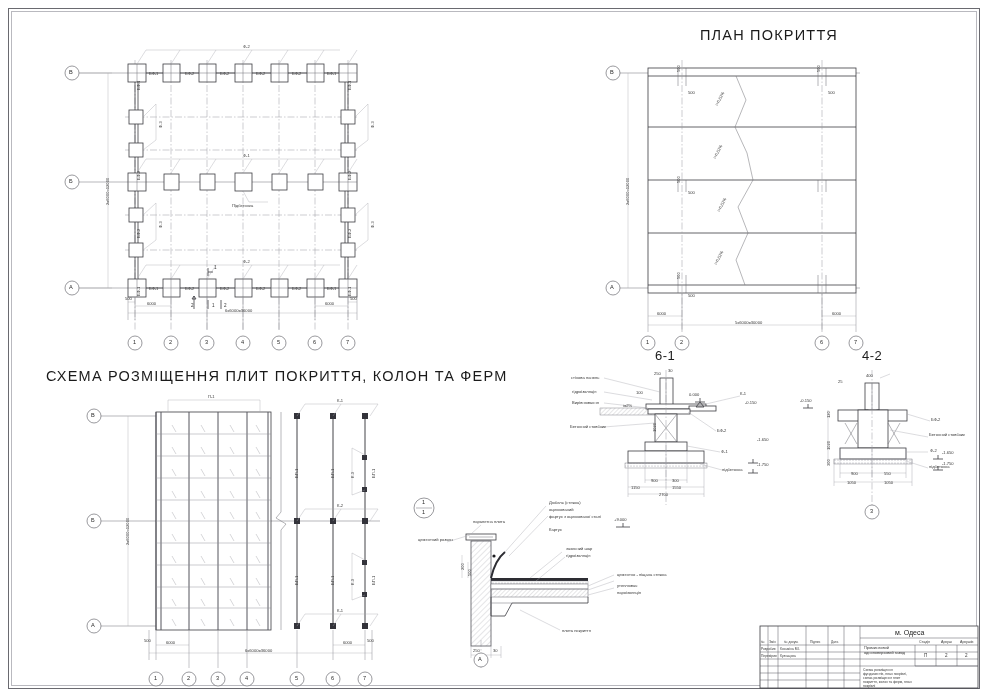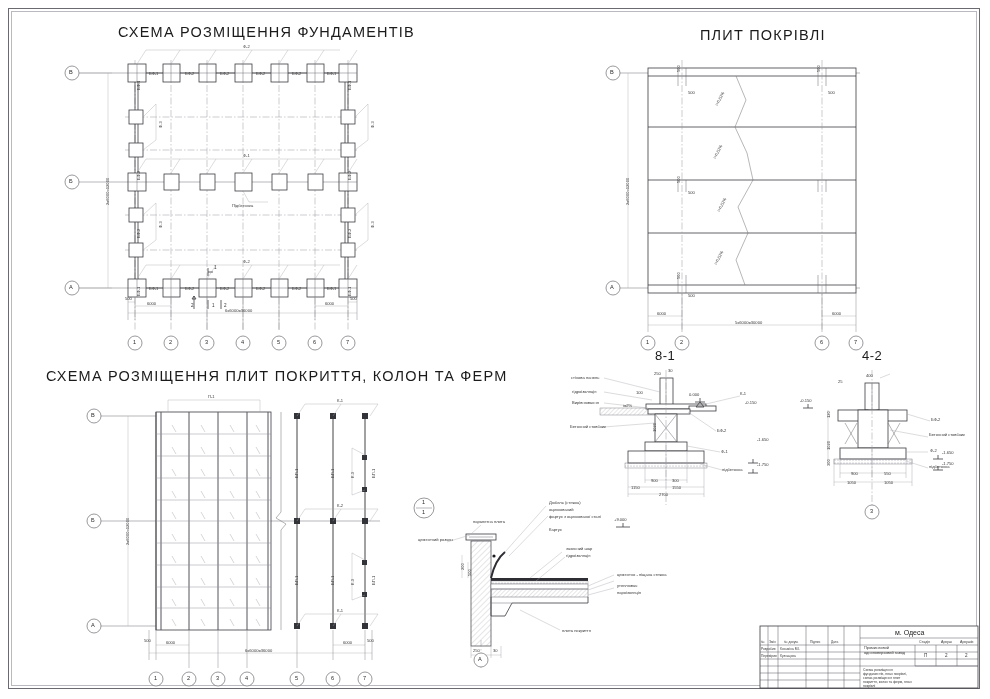--- a/index.html
+++ b/index.html
@@ -573,24 +573,23 @@
         <line x1="844" y1="626" x2="844" y2="688"></line>
         <line x1="860" y1="638" x2="978" y2="638"></line>
         <line x1="915" y1="645" x2="915" y2="666"></line>
         <line x1="936" y1="645" x2="936" y2="666"></line>
         <line x1="957" y1="645" x2="957" y2="666"></line>
         <line x1="915" y1="666" x2="978" y2="666"></line>
       </g>
     </g>
   </svg>
 
-  <div class="ttl" style="left:118px;top:24px;">СХЕМА РОЗМІЩЕННЯ ФУНДАМЕНТІВ</div>
-  <div class="ttl" style="left:700px;top:27px;">ПЛИТ ПОКРІВЛІ</div>
+  <div class="ttl" style="left:700px;top:27px;">ПЛАН ПОКРИТТЯ</div>
   <div class="ttl" style="left:46px;top:368px;">СХЕМА РОЗМІЩЕННЯ ПЛИТ ПОКРИТТЯ, КОЛОН ТА ФЕРМ</div>
-  <div class="secttl" style="left:655px;top:348px;">8-1</div>
+  <div class="secttl" style="left:655px;top:348px;">6-1</div>
   <div class="secttl" style="left:862px;top:348px;">4-2</div>
 
   <div class="lbl6" style="left:69px;top:69px;">В</div>
   <div class="lbl6" style="left:69px;top:178px;">Б</div>
   <div class="lbl6" style="left:69px;top:284px;">А</div>
   <div class="lbl6" style="left:133px;top:339px;">1</div>
   <div class="lbl6" style="left:169px;top:339px;">2</div>
   <div class="lbl6" style="left:205px;top:339px;">3</div>
   <div class="lbl6" style="left:241px;top:339px;">4</div>
   <div class="lbl6" style="left:277px;top:339px;">5</div>

